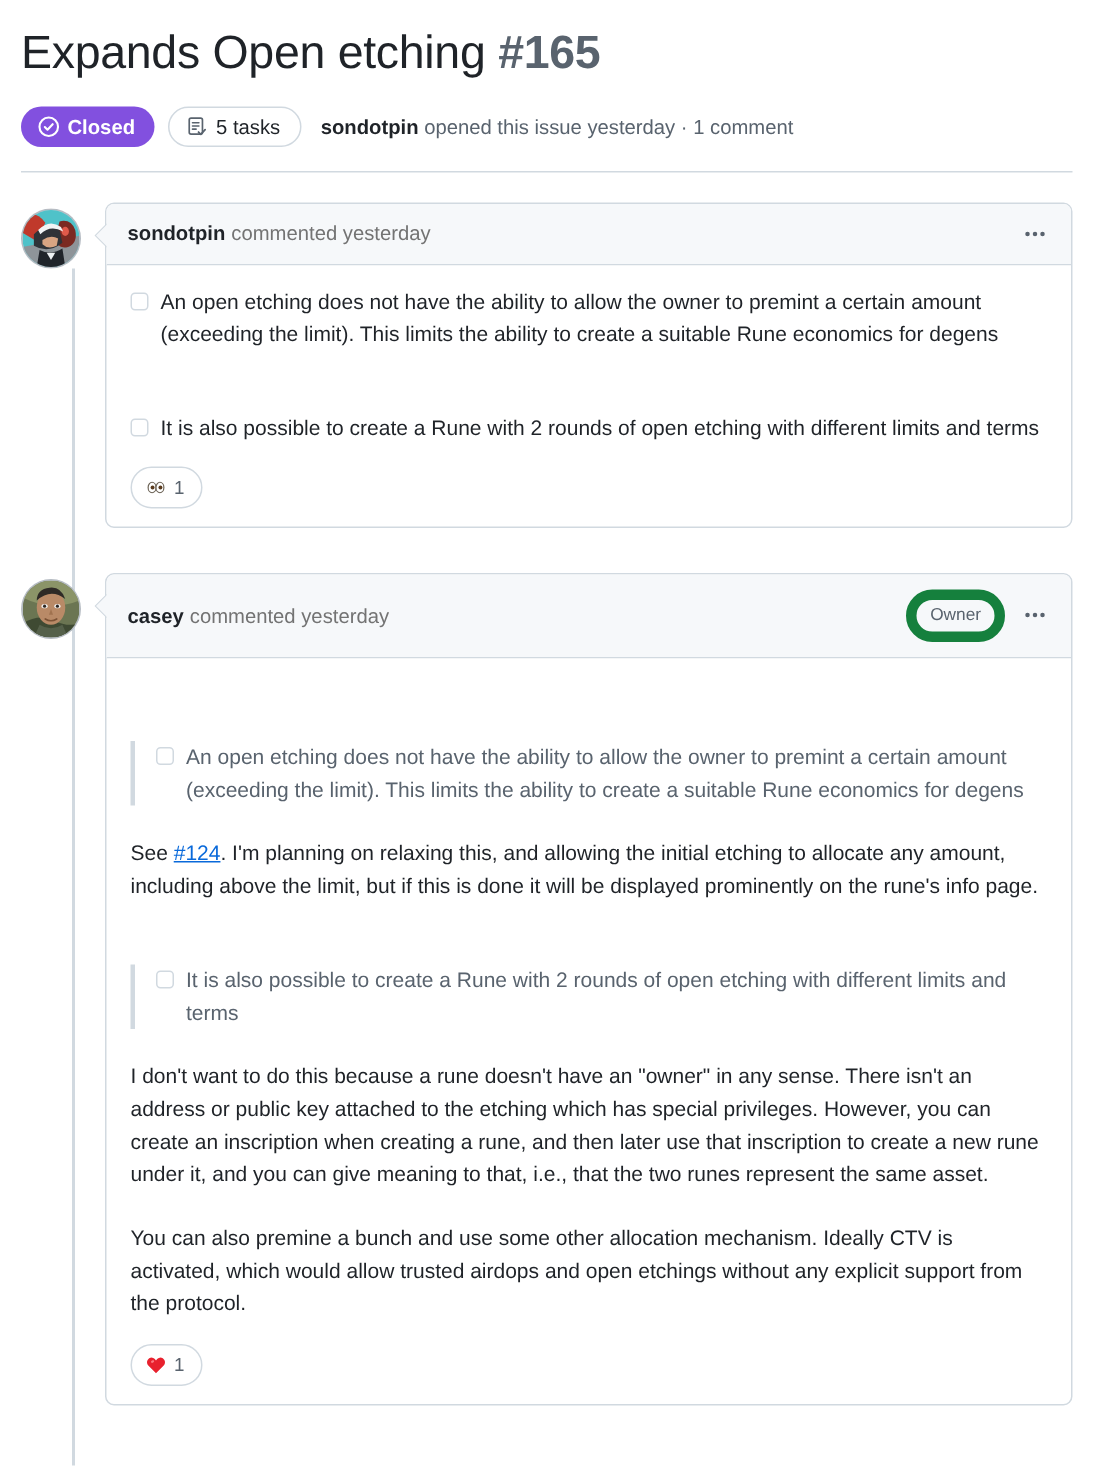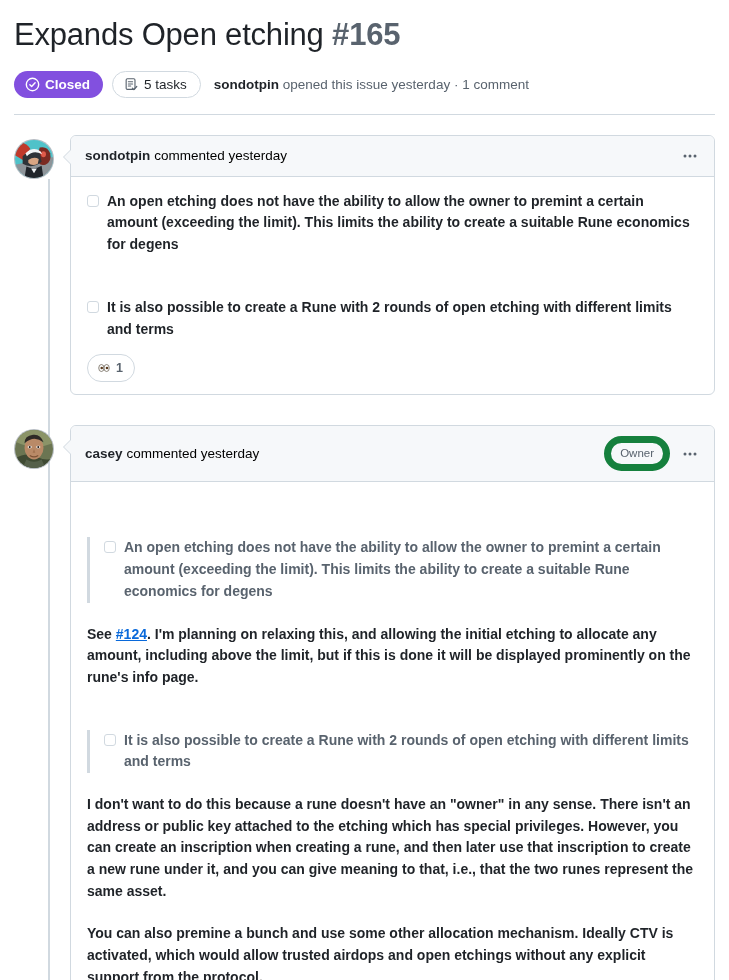--- a/index.html
+++ b/index.html
@@ -160,21 +160,21 @@
   .comment-header {
     display: flex;
     align-items: center;
     background: #f6f8fa;
     border-bottom: 1px solid #d1d9e0;
     border-radius: 5px 5px 0 0;
     padding: 10px 14px;
     min-height: 40px;
   }
   .ch-author { font-size: 13.5px; font-weight: 600; color: #1f2328; }
-  .ch-action { font-size: 13.5px; color: #000000; margin-left: 4px; }
+  .ch-action { font-size: 13.5px; color: #737373; margin-left: 4px; }
   .ch-spacer { flex: 1 1 auto; }
 
   .owner-badge {
     border: 7px solid #15803d;
     border-radius: 999px;
     padding: 2px 9px;
     font-size: 11.5px;
     color: #59636e;
     line-height: 1.5;
     margin-right: 10px;
@@ -184,21 +184,21 @@
 
   .kebab {
     display: inline-flex;
     align-items: center;
     color: #59636e;
     cursor: pointer;
     padding: 2px;
   }
   .kebab svg { display: block; }
 
-  .comment-body { padding: 14px 16px 12px 16px; font-weight: bold; }
+  .comment-body { padding: 14px 16px 12px 16px; }
 
   
   .task-list { list-style: none; }
   .task-item {
     display: flex;
     align-items: flex-start;
     margin-bottom: 14px;
   }
   .task-item:last-child { margin-bottom: 0; margin-top: 41px; }
 

